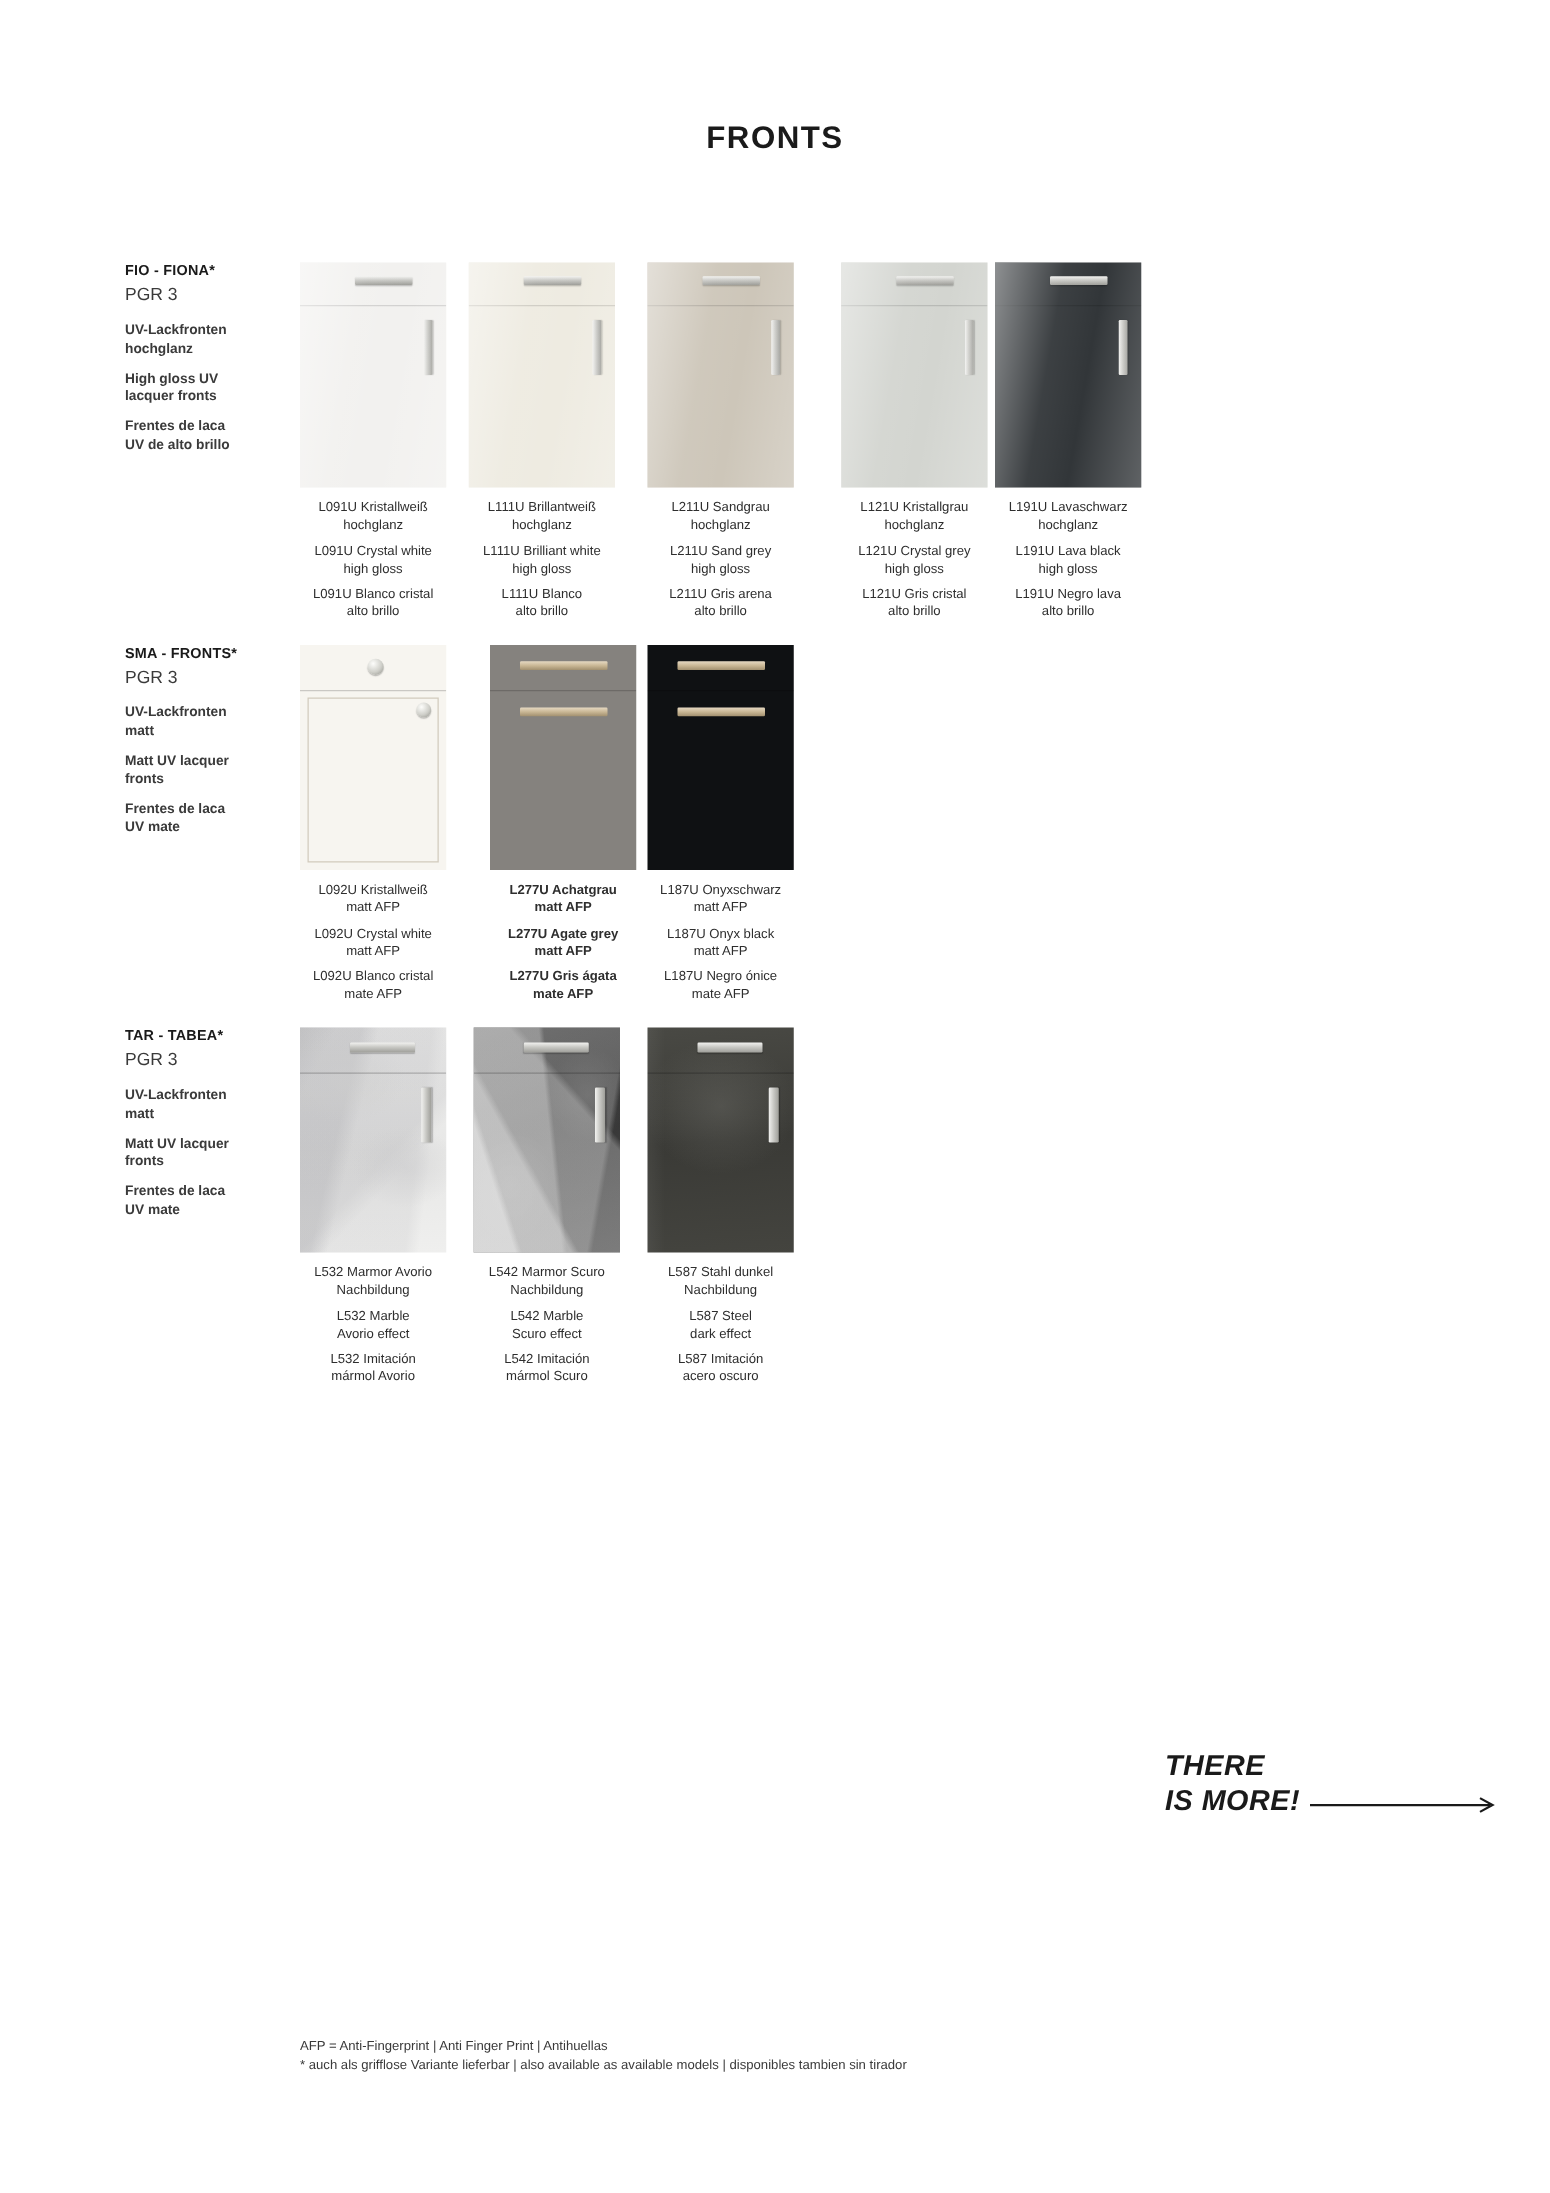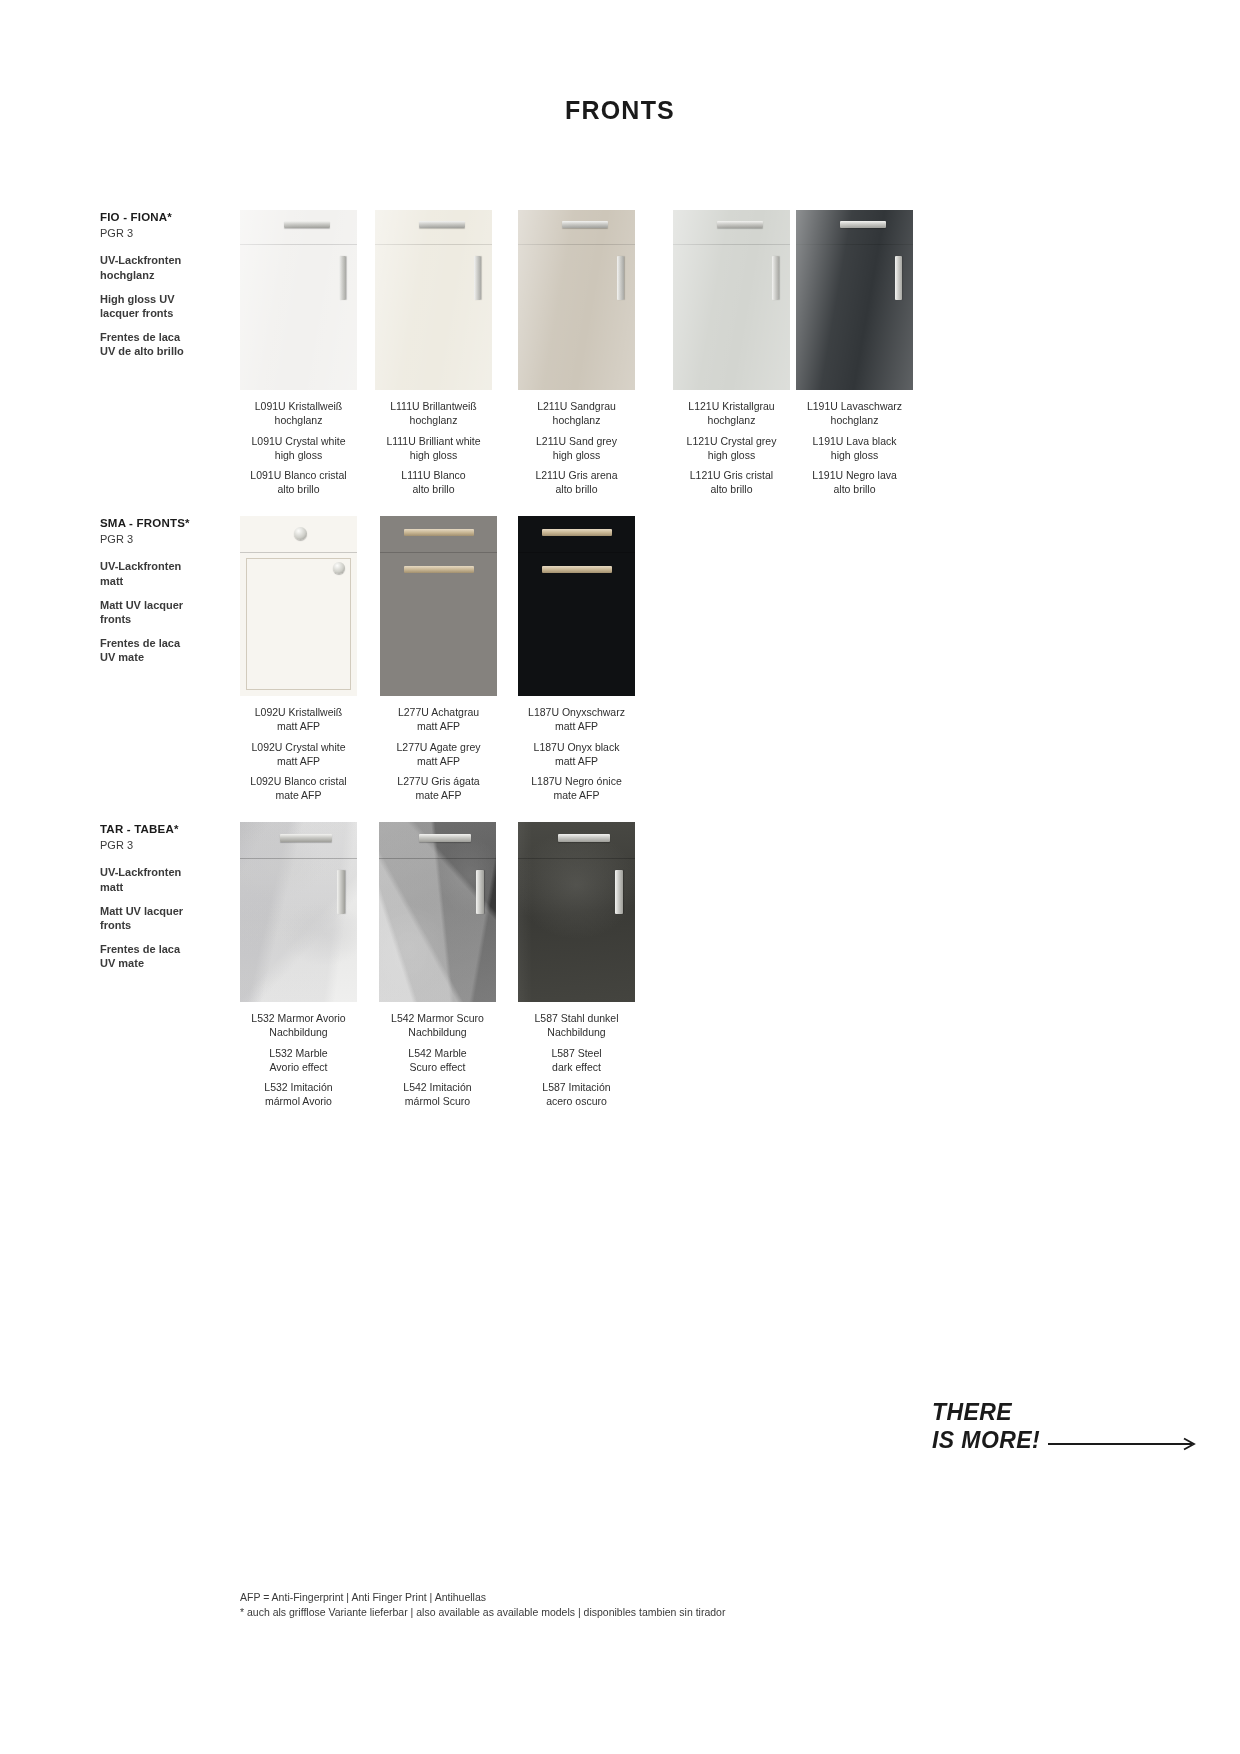--- a/index.html
+++ b/index.html
@@ -46,21 +46,21 @@
     width: 150px;
   }
   .sec-title {
     font-size: 11.5px;
     font-weight: bold;
     letter-spacing: 0.2px;
     color: #1a1a1a;
     line-height: 1.35;
   }
   .sec-pgr {
-    font-size: 11px;
+    font-size: 14px;
     color: #3a3a3a;
     line-height: 1.35;
     margin-bottom: 13px;
   }
   .sec-desc {
     font-size: 11px;
     color: #3a3a3a;
     line-height: 1.33;
     margin-bottom: 9px;
     font-weight: bold;
@@ -240,21 +240,21 @@
     top: 1437px;
     right: 40px;
     width: 152px;
     height: 14px;
   }
 
   
   .footer {
     position: absolute;
     left: 240px;
-    top: 1590px;
+    top: 1630px;
     font-size: 10.5px;
     line-height: 1.45;
     color: #3a3a3a;
   }
 </style>
 </head>
 <body>
 
 <div class="page-title">FRONTS</div>
 
@@ -349,21 +349,21 @@
           <div class="frame-inset"></div>
           <div class="knob"></div>
           <div class="knob2"></div>
         </div>
         <div class="caption">
           <div class="cap-line">L092U Kristallweiß<br>matt AFP</div>
           <div class="cap-line">L092U Crystal white<br>matt AFP</div>
           <div class="cap-line">L092U Blanco cristal<br>mate AFP</div>
         </div>
       </div>
-      <div class="swatch" style="left: 140px;">
+      <div class="swatch" style="left: 152px; font-weight: bold;">
         <div class="door door-sma" style="background: rgb(133, 130, 126);">
           <div class="drawer-split"></div>
           <div class="bar-top"></div>
           <div class="bar-mid"></div>
         </div>
         <div class="caption">
           <div class="cap-line">L277U Achatgrau<br>matt AFP</div>
           <div class="cap-line">L277U Agate grey<br>matt AFP</div>
           <div class="cap-line">L277U Gris ágata<br>mate AFP</div>
         </div>

